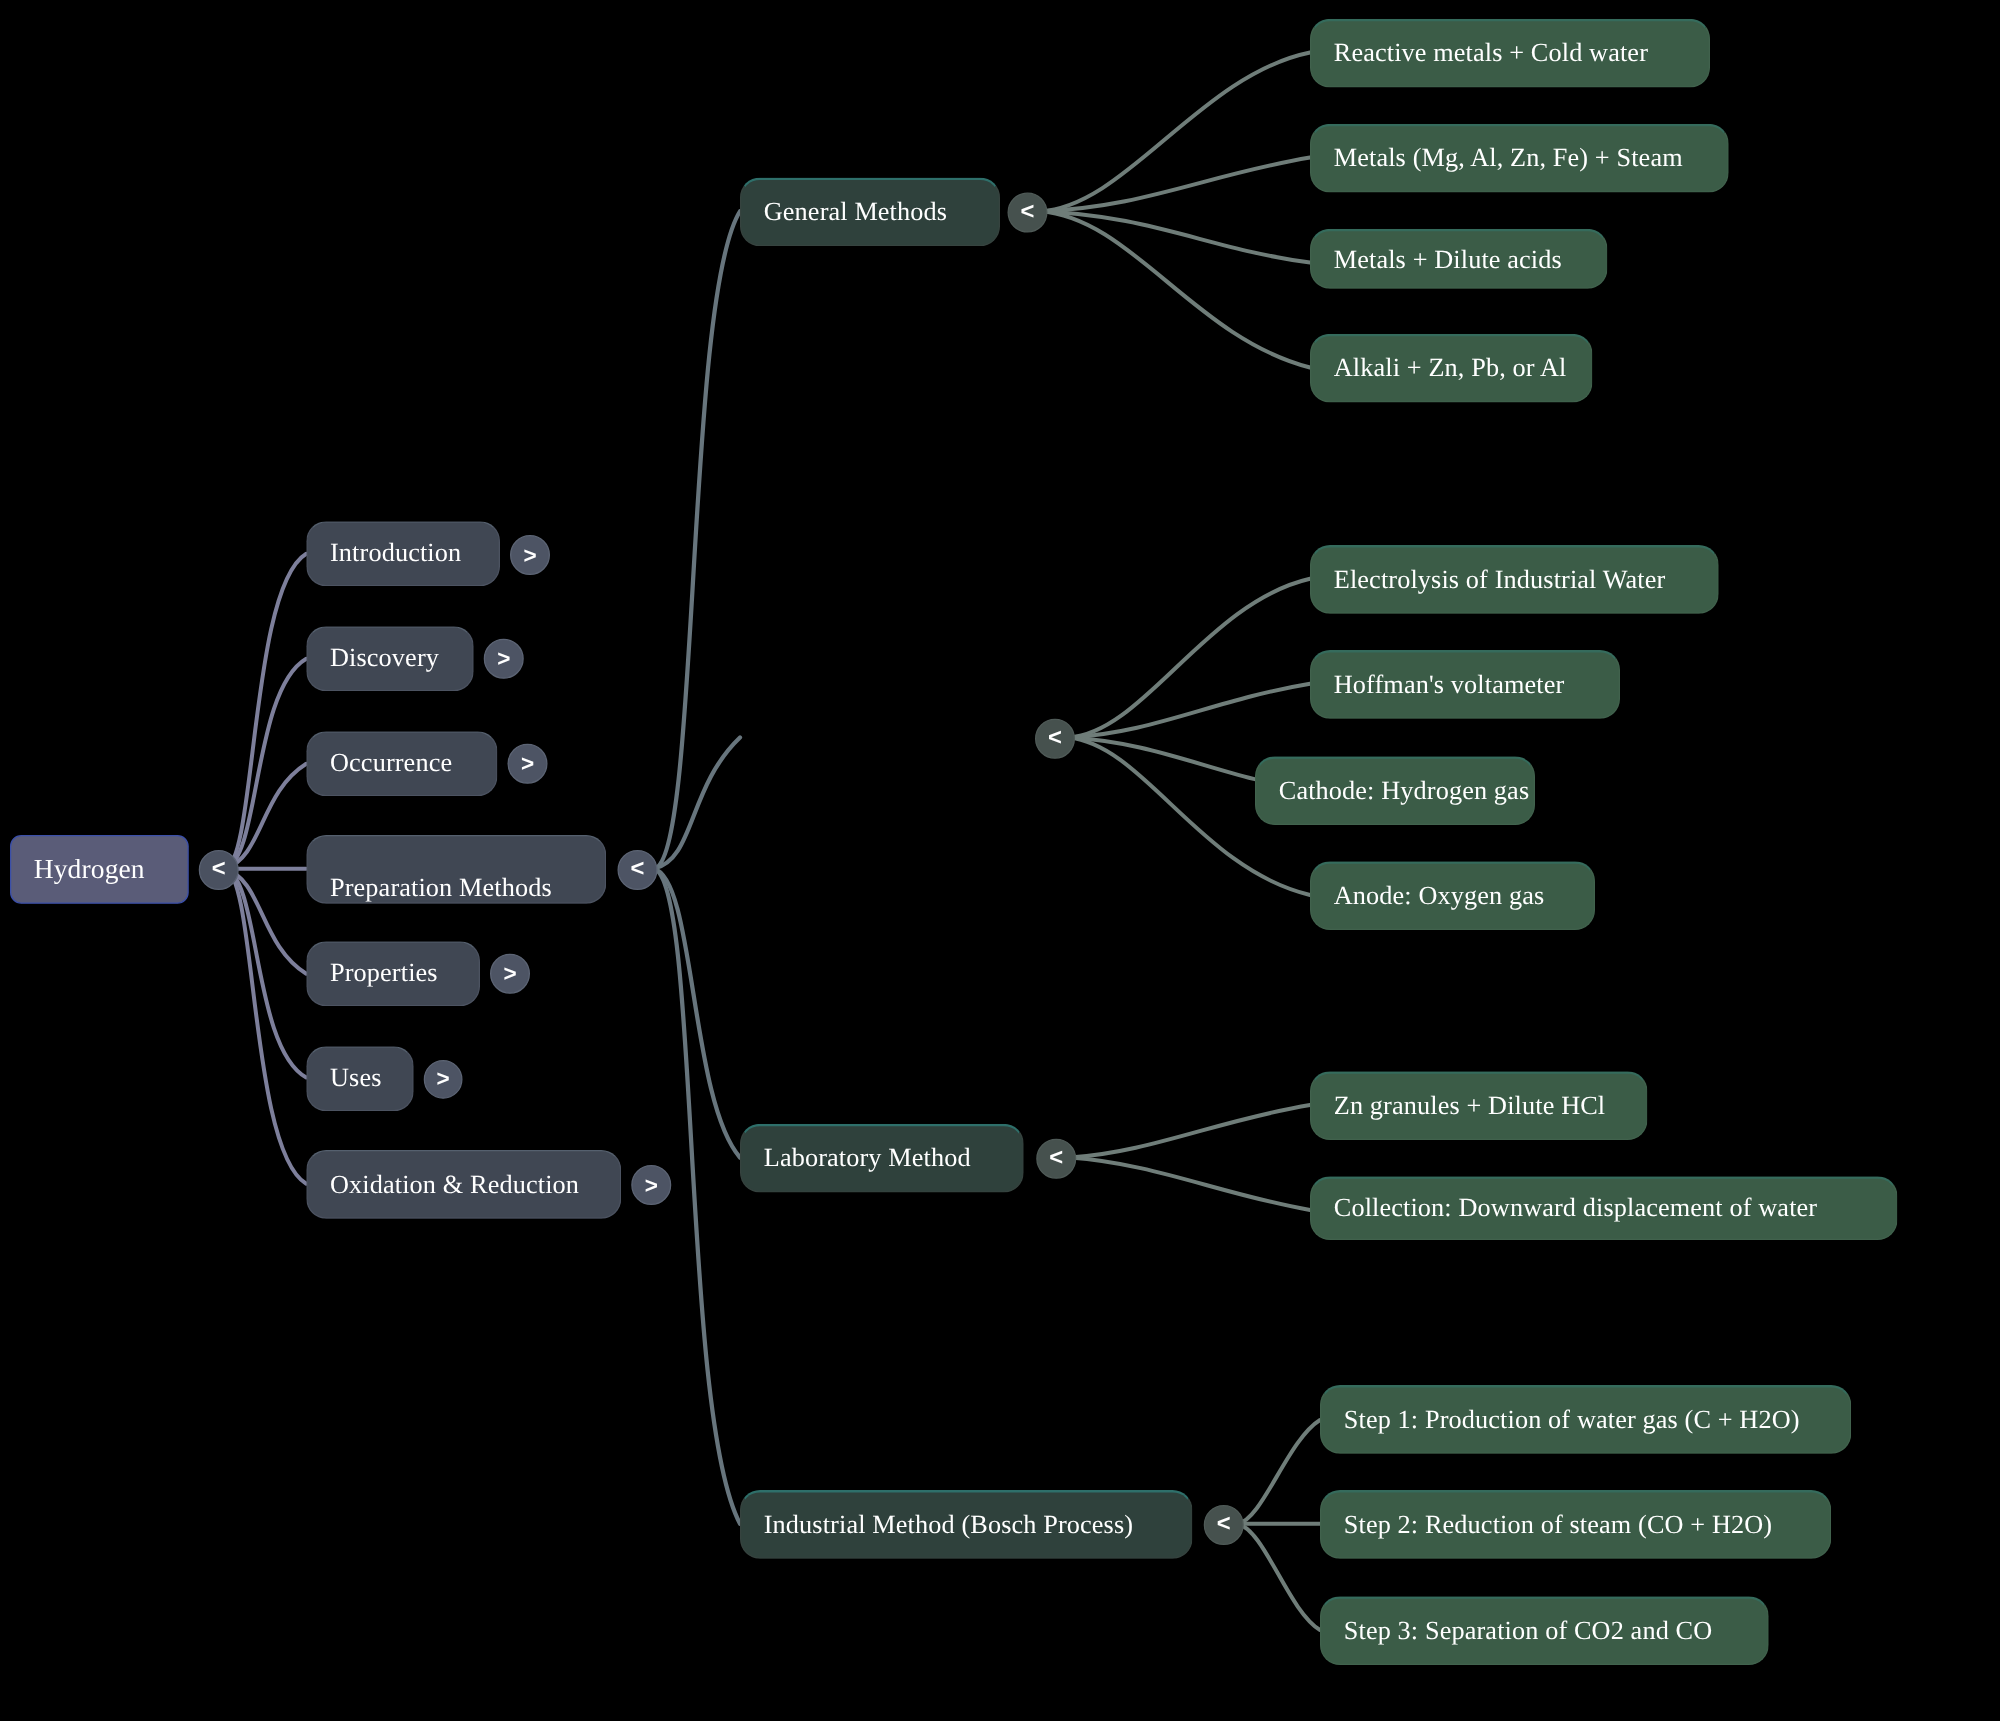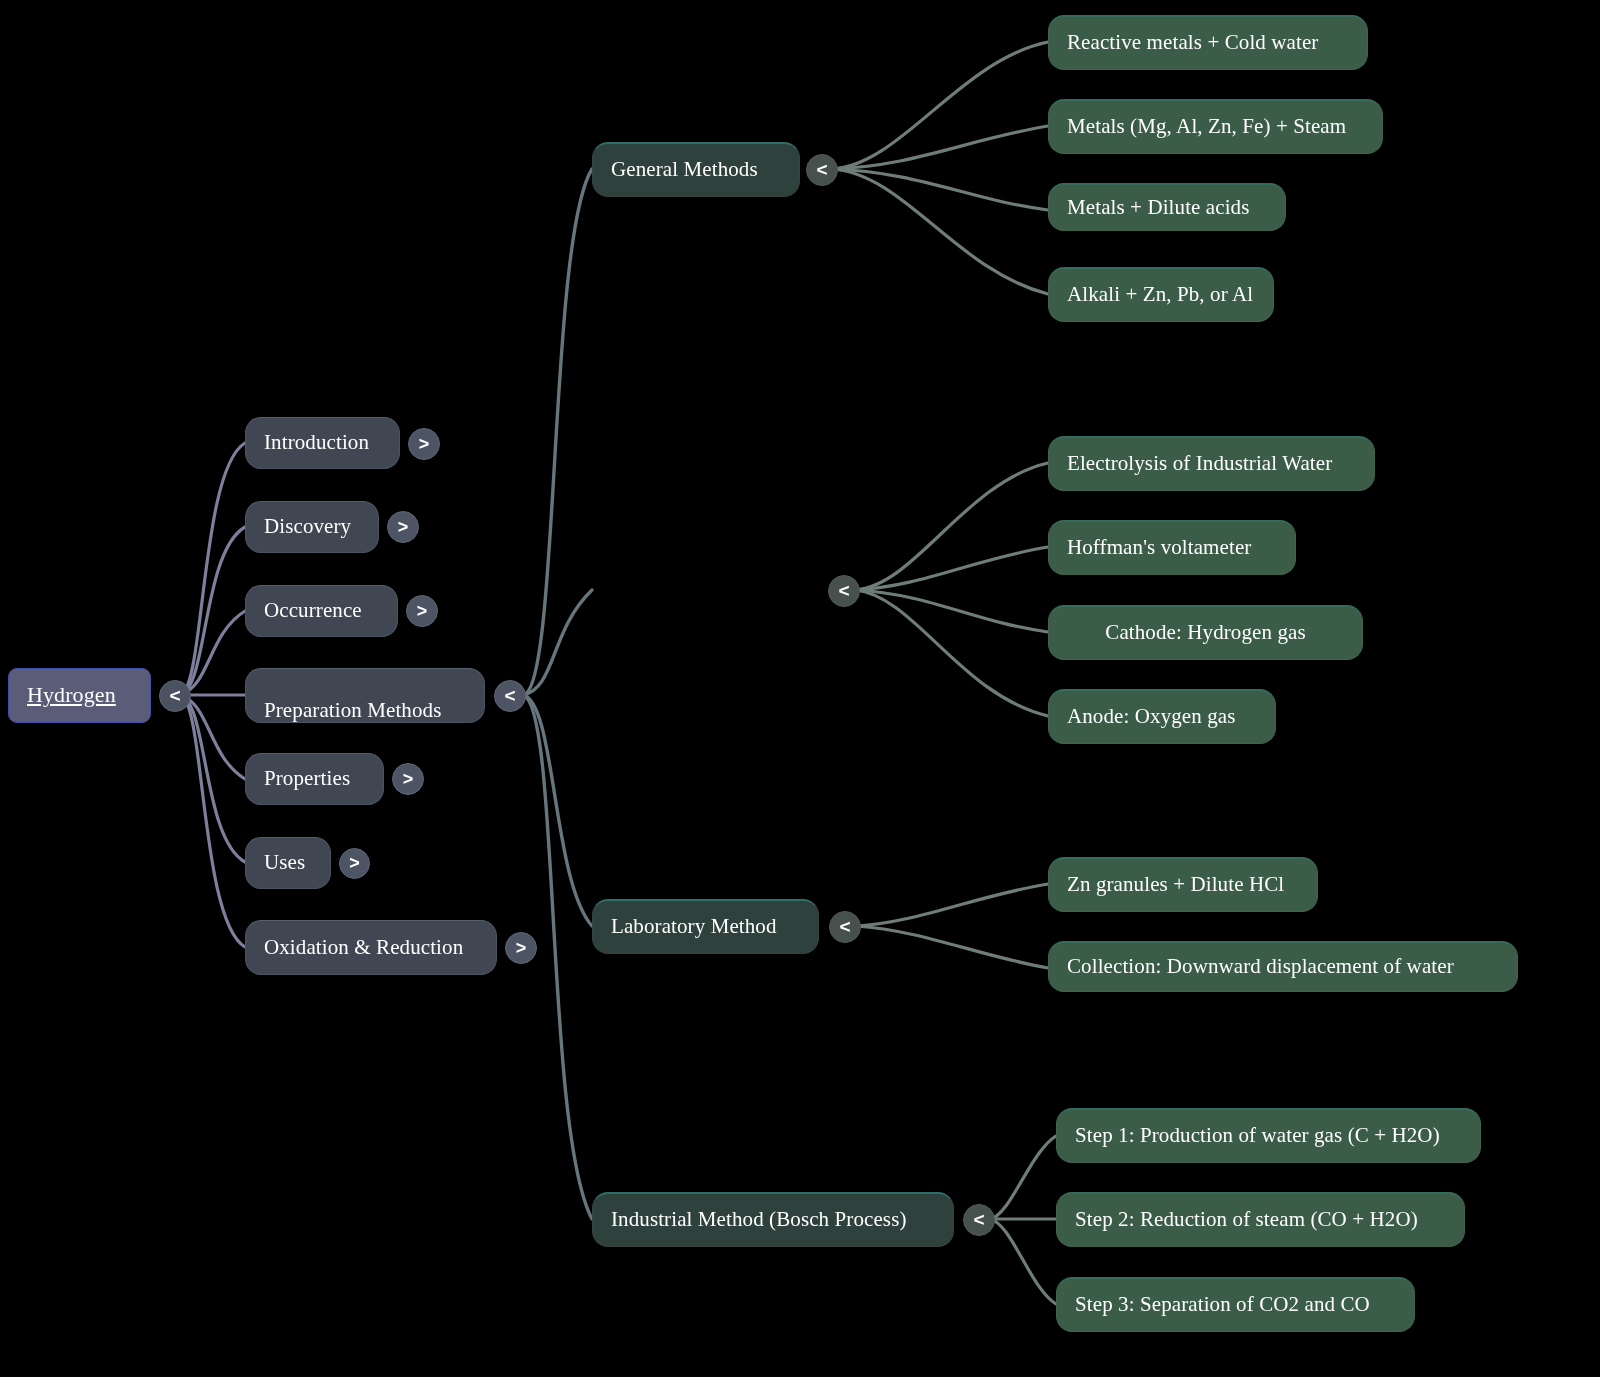--- a/index.html
+++ b/index.html
@@ -35,21 +35,20 @@
     line-height: 1.1;
     padding: 0 18px;
     white-space: nowrap;
     letter-spacing: 0.1px;
   }
   .node.root {
     background: #5a5c78;
     border: 1px solid #3b4fa8;
     border-radius: 9px;
     font-size: 22px;
-    text-decoration: underline;
   }
   .node.level1 {
     background: #404753;
     border: 1px solid #4c5361;
     border-top: 1px solid #55606e;
   }
   .node.level2 {
     background: #2f413c;
     border: 1px solid #36433f;
     border-top: 2px solid #2e6f6a;
@@ -211,21 +210,21 @@
   <div class="toggle t-green" style="left:828px; top:575px; width:30px; height:30px; font-size:19px;">
     <span>&lt;</span>
   </div>
 
   <div class="node level3" style="left:1048px; top:436px; width:327px; height:55px;">
     <span>Electrolysis of Industrial Water</span>
   </div>
   <div class="node level3" style="left:1048px; top:520px; width:248px; height:55px;">
     <span>Hoffman's voltameter</span>
   </div>
-  <div class="node level3" style="left:1048px; top:605px; width:315px; height:55px;justify-content:center;">
+  <div class="node level3" style="left:1004px; top:605px; width:224px; height:55px;">
     <span>Cathode: Hydrogen gas</span>
   </div>
   <div class="node level3" style="left:1048px; top:689px; width:228px; height:55px;">
     <span>Anode: Oxygen gas</span>
   </div>
 
   <div class="node level2" style="left:592px; top:899px; width:227px; height:55px;">
     <span>Laboratory Method</span>
   </div>
   <div class="toggle t-green" style="left:829px; top:911px; width:30px; height:30px; font-size:19px;">

